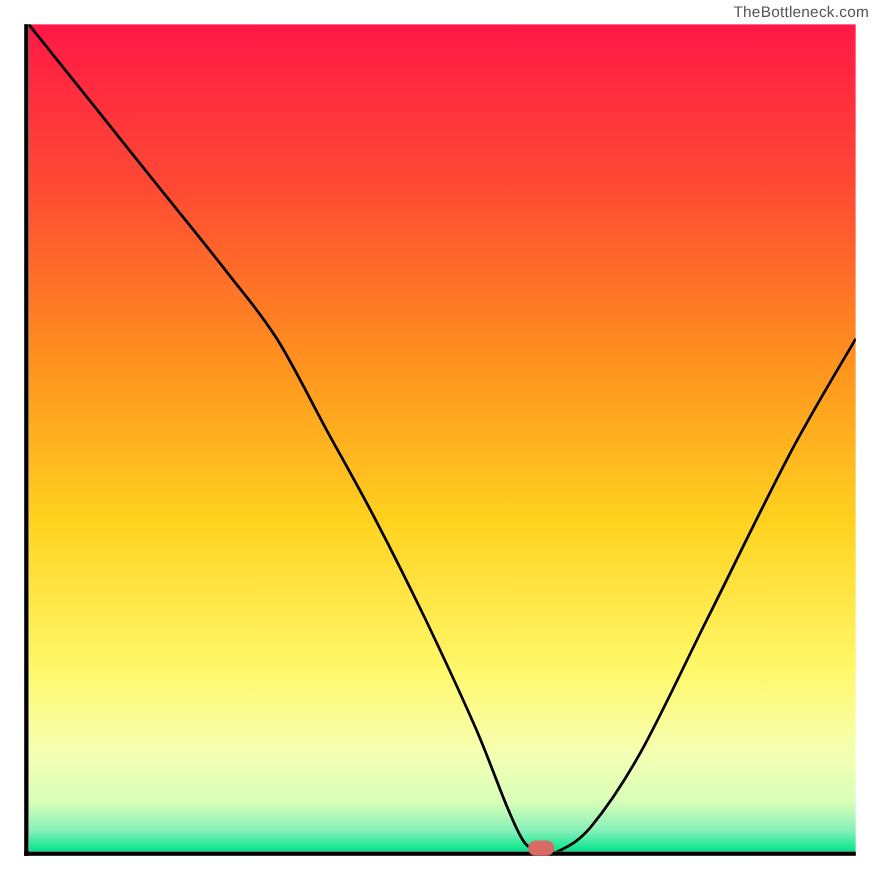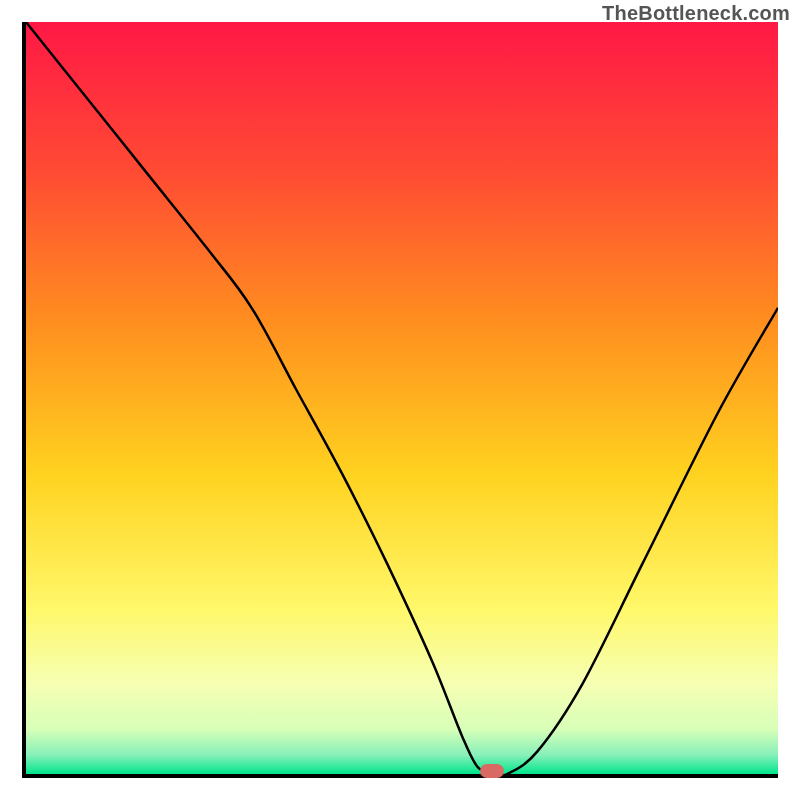--- a/index.html
+++ b/index.html
@@ -9,22 +9,22 @@
     height: 800px;
     background: #ffffff;
     font-family: Arial, Helvetica, sans-serif;
     position: relative;
   }
   .watermark {
     position: absolute;
     top: 2px;
     right: 10px;
     color: #555555;
-    font-size: 20px;
-    font-weight: bold;
+    font-size: 14px;
+    font-weight: normal;
     letter-spacing: 0.2px;
   }
   .chart-frame {
     position: absolute;
     left: 22px;
     top: 22px;
     width: 756px;
     height: 756px;
     border-left: 4px solid #000000;
     border-bottom: 4px solid #000000;

